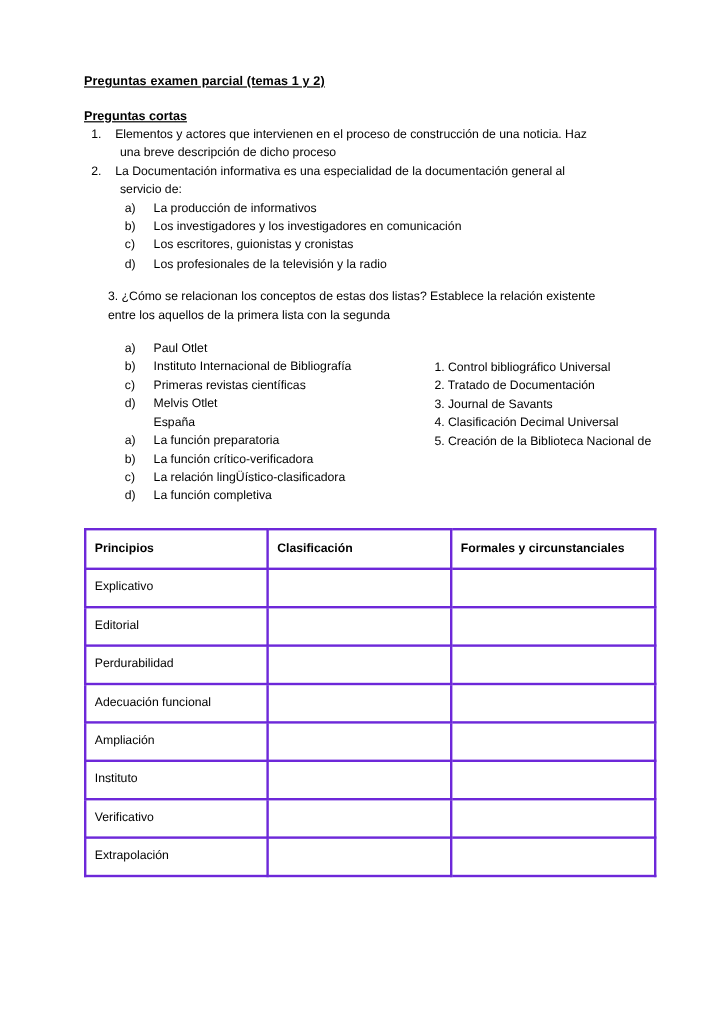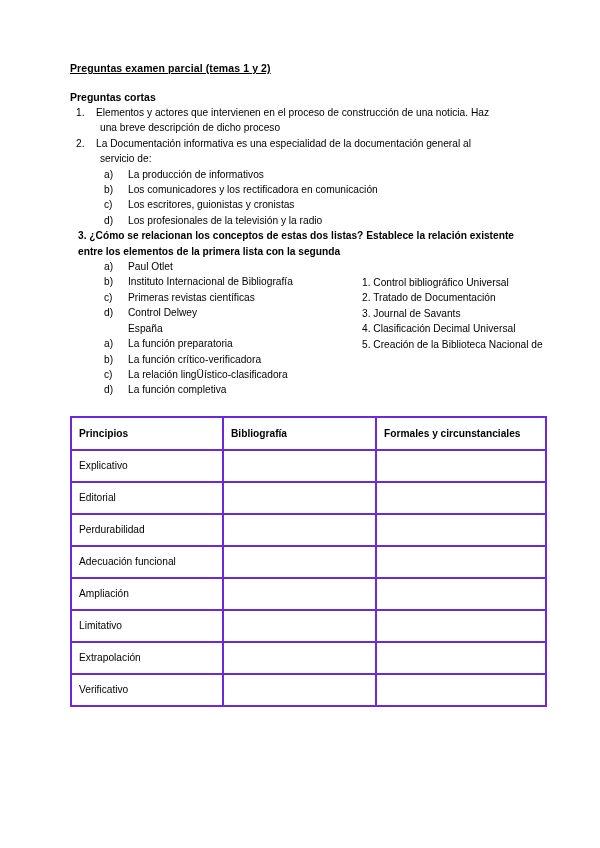--- a/index.html
+++ b/index.html
@@ -25,20 +25,21 @@
     font-size: 10.5px;
     font-weight: bold;
     text-decoration: underline;
     letter-spacing: 0.01em;
     margin: 0 0 17px 0;
   }
   .section-head {
     font-size: 10.5px;
     font-weight: bold;
     margin: 0 0 2px 0;
+    text-decoration: underline;
   }
   
   .num-list {
     margin: 0;
     padding: 0;
     list-style: none;
   }
   .num-item {
     position: relative;
     font-size: 10.2px;
@@ -72,22 +73,21 @@
   .alpha-item .marker {
     position: absolute;
     left: 34px;
     top: 0;
     width: 20px;
   }
   
   .para {
     font-size: 10.2px;
     line-height: 15.4px;
-    margin: 0;
-    font-weight: bold;
+    margin: 12px;
   }
   .q-lead { padding-left: 8px; }
   .q-lead-2 { padding-left: 14px; }
   .cont-line { display: block; }
   
   .match {
     position: relative;
     margin-top: 0;
   }
   .match-left {
@@ -154,54 +154,54 @@
     </li>
   </ul>
 
   <ul class="alpha-list">
     <li class="alpha-item">
       <span class="marker">a)</span>
       <span>La producción de informativos</span>
     </li>
     <li class="alpha-item">
       <span class="marker">b)</span>
-      <span>Los comunicadores y los rectificadora en comunicación</span>
+      <span>Los investigadores y los investigadores en comunicación</span>
     </li>
     <li class="alpha-item">
       <span class="marker">c)</span>
       <span>Los escritores, guionistas y cronistas</span>
     </li>
     <li class="alpha-item">
       <span class="marker">d)</span>
       <span>Los profesionales de la televisión y la radio</span>
     </li>
   </ul>
 
   <div class="para q-lead">
     <span>3. ¿Cómo se relacionan los conceptos de estas dos listas? Establece la relación existente</span>
-    <span class="cont-line">entre los elementos de la primera lista con la segunda</span>
+    <span class="cont-line">entre los aquellos de la primera lista con la segunda</span>
   </div>
 
   <div class="match">
     <ul class="alpha-list match-left">
       <li class="alpha-item">
         <span class="marker">a)</span>
         <span>Paul Otlet</span>
       </li>
       <li class="alpha-item">
         <span class="marker">b)</span>
         <span>Instituto Internacional de Bibliografía</span>
       </li>
       <li class="alpha-item">
         <span class="marker">c)</span>
         <span>Primeras revistas científicas</span>
       </li>
       <li class="alpha-item">
         <span class="marker">d)</span>
-        <span>Control Delwey</span>
+        <span>Melvis Otlet</span>
       </li>
     </ul>
     <div class="match-right">
       <div class="r-item">1. Control bibliográfico Universal</div>
       <div class="r-item">2. Tratado de Documentación</div>
       <div class="r-item">3. Journal de Savants</div>
       <div class="r-item">4. Clasificación Decimal Universal</div>
       <div class="r-item">5. Creación de la Biblioteca Nacional de</div>
     </div>
   </div>
@@ -231,21 +231,21 @@
 
   <table class="principios">
     <colgroup>
       <col class="c1">
         <col class="c2">
         <col class="c3">
     </colgroup>
     <thead>
       <tr>
         <th>Principios</th>
-        <th>Bibliografía</th>
+        <th>Clasificación</th>
         <th>Formales y circunstanciales</th>
       </tr>
     </thead>
     <tbody>
       <tr>
         <td>Explicativo</td>
         <td></td>
         <td></td>
       </tr>
       <tr>
@@ -262,31 +262,31 @@
         <td>Adecuación funcional</td>
         <td></td>
         <td></td>
       </tr>
       <tr>
         <td>Ampliación</td>
         <td></td>
         <td></td>
       </tr>
       <tr>
-        <td>Limitativo</td>
+        <td>Instituto</td>
+        <td></td>
+        <td></td>
+      </tr>
+      <tr>
+        <td>Verificativo</td>
         <td></td>
         <td></td>
       </tr>
       <tr>
         <td>Extrapolación</td>
-        <td></td>
-        <td></td>
-      </tr>
-      <tr>
-        <td>Verificativo</td>
         <td></td>
         <td></td>
       </tr>
     </tbody>
   </table>
 
 
 </div>
 
 </body></html>

